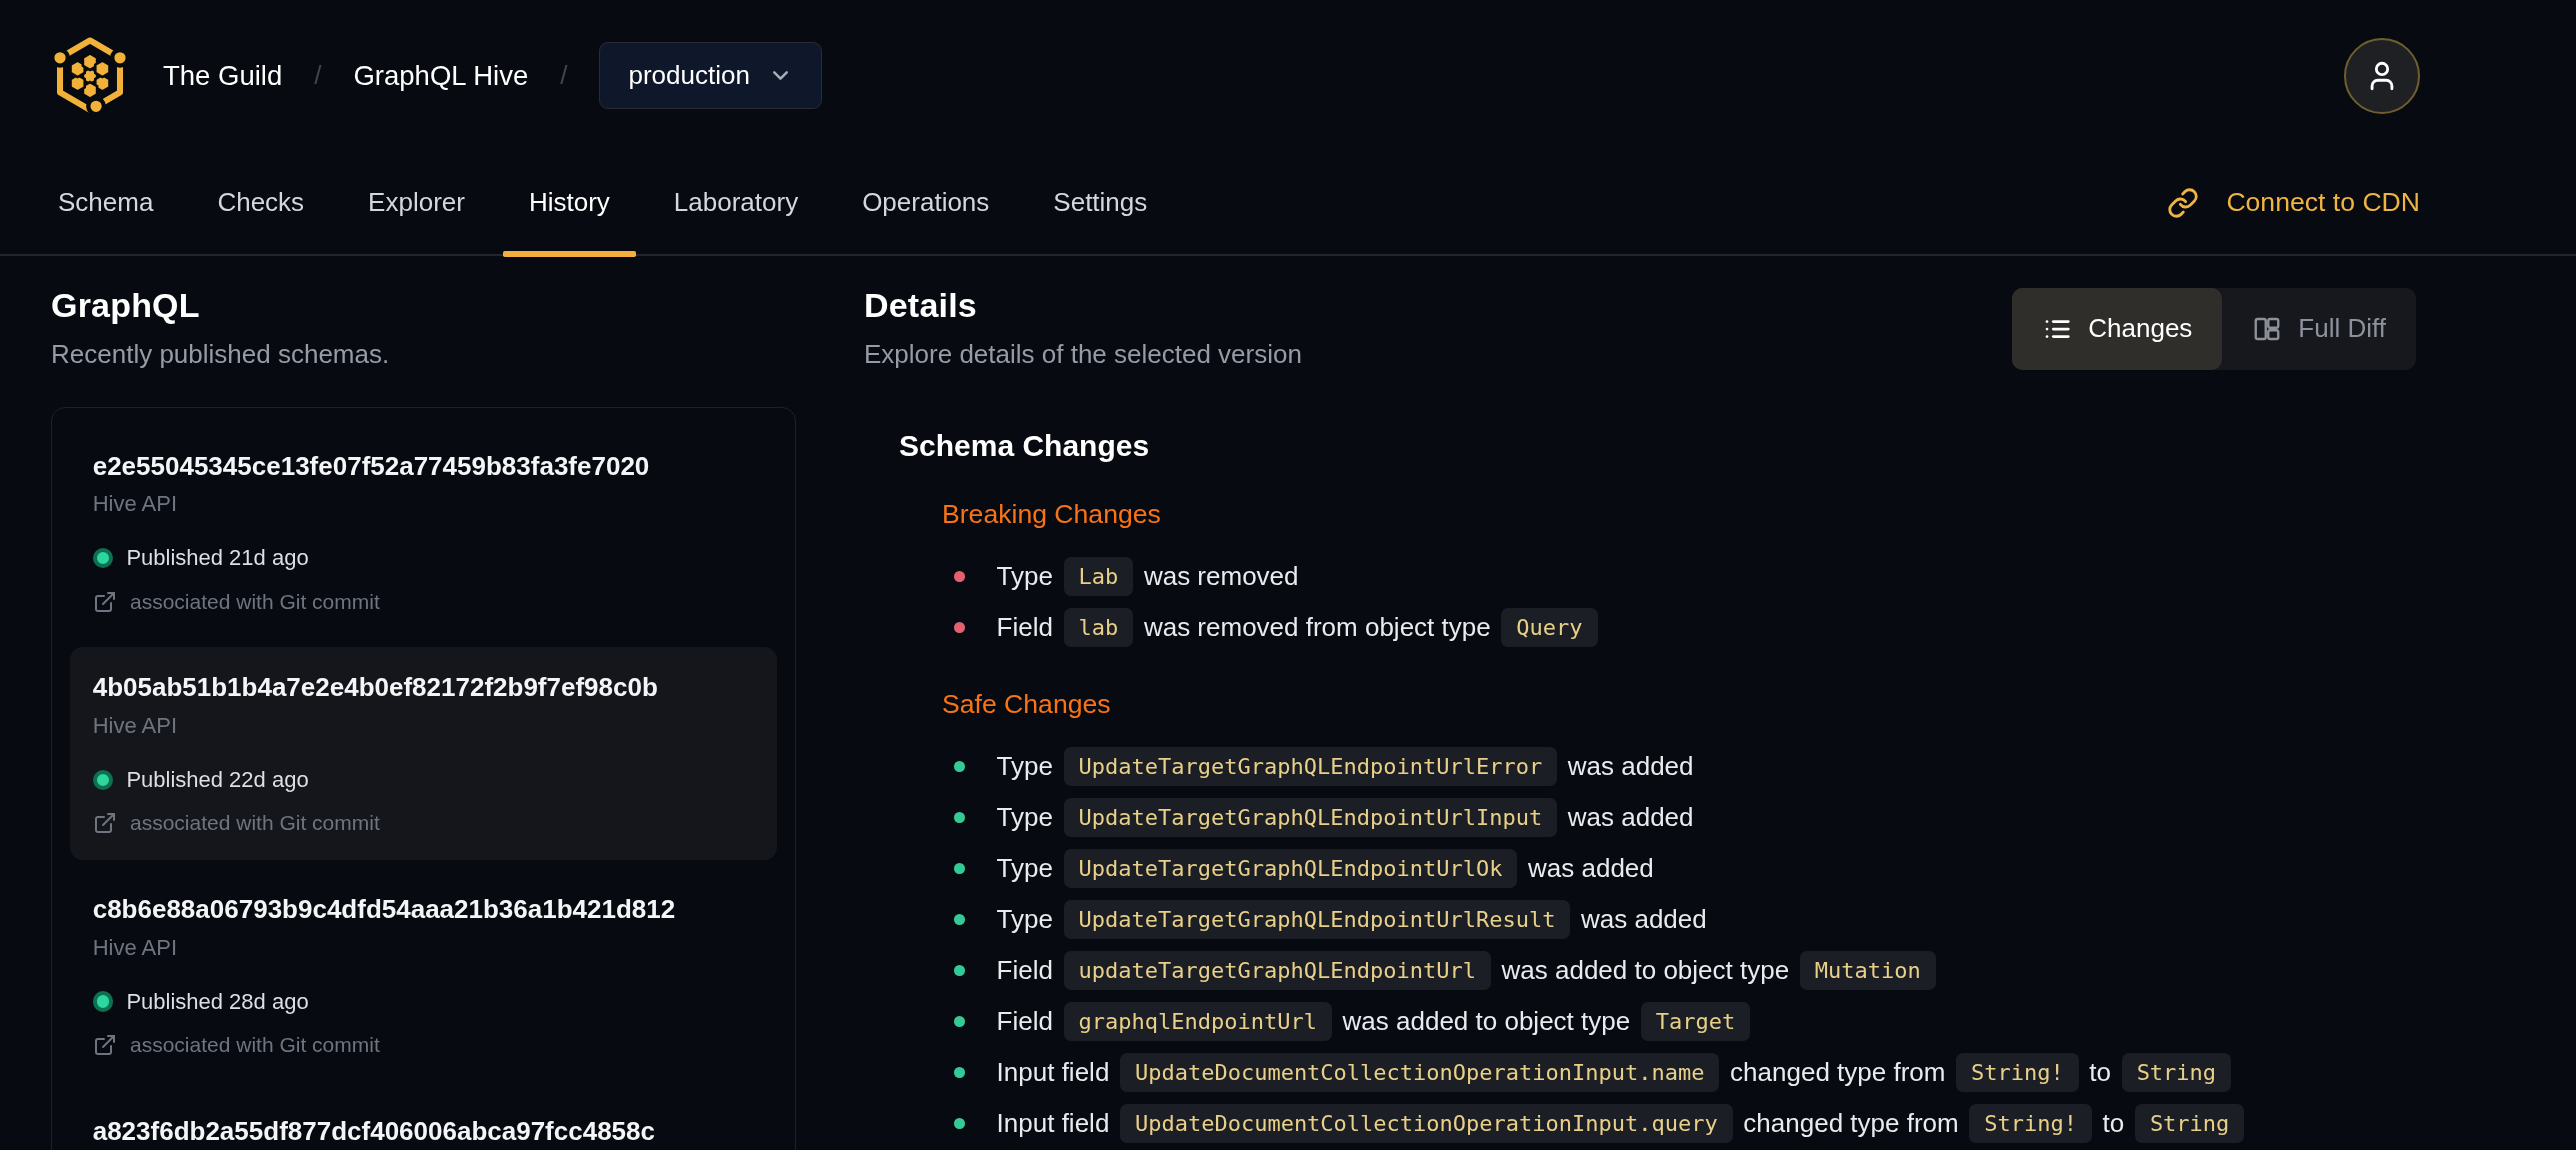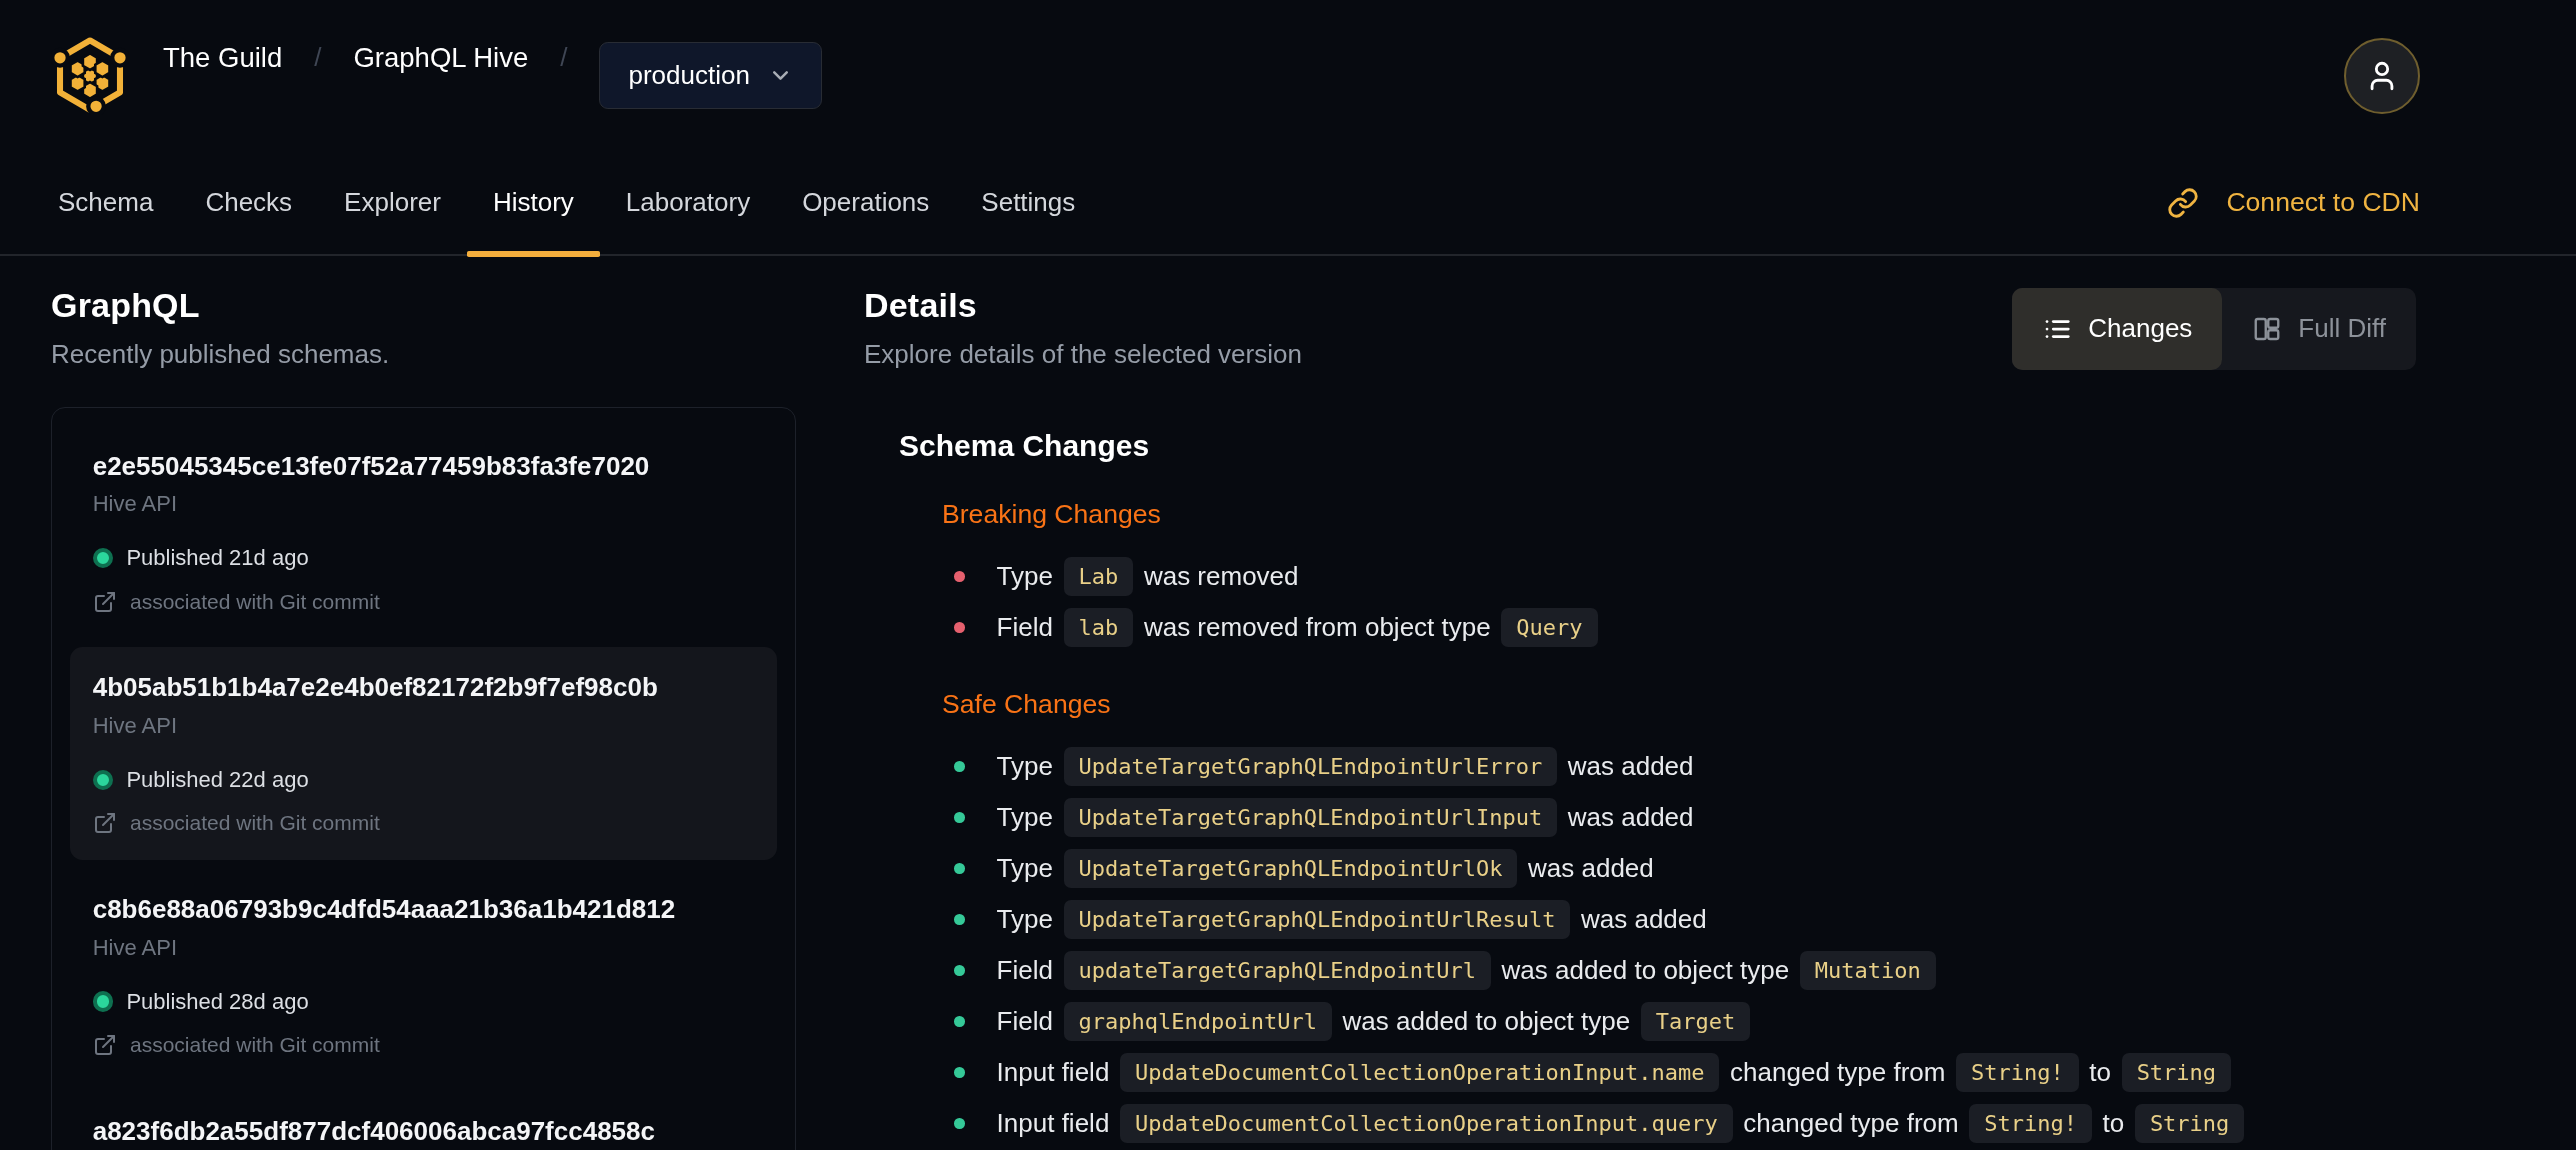--- a/index.html
+++ b/index.html
@@ -8,21 +8,21 @@
     background:#070a10;
     color:#f3f4f6;
     font-family:"Liberation Sans", sans-serif;
     -webkit-font-smoothing:antialiased;
   }
   svg { display:block; }
 
   
   .topbar { height:151px; display:flex; align-items:center; padding:0 156px 0 51px; }
   .logo { width:78px; height:78px; margin-right:34px; flex:none; }
-  .crumb { display:flex; }
+  .crumb { display:flex; align-items:center; }
   .crumb-name { font-size:27.5px; font-weight:500; color:#fff; }
   .crumb-sep { font-size:26px; color:#3f4654; margin:0 32px; font-weight:400; }
   .target-btn {
     display:flex; align-items:center; gap:17.7px;
     height:67px; padding:0 28px;
     background:#0f172a; border:1.8px solid #282c34; border-radius:8.9px;
     font-size:26px; color:#fff; cursor:pointer;
   }
   .chev { width:25px; height:25px; }
   .spacer { flex:1; }
@@ -144,21 +144,21 @@
 
   <div class="avatar">
     <svg viewBox="0 0 24 24" fill="none" stroke="#ffffff" stroke-width="2" stroke-linecap="round" stroke-linejoin="round">
       <path d="M19 21v-2a4 4 0 0 0-4-4H9a4 4 0 0 0-4 4v2"></path>
         <circle cx="12" cy="7" r="4"></circle>
     </svg>
   </div>
 </div>
 
 <div class="navrow">
-  <div style="display:flex; height:100%;">
+  <div style="display:flex; height:100%;gap:12px;">
       <div class="tab">Schema</div>
       <div class="tab">Checks</div>
       <div class="tab">Explorer</div>
       <div class="tab active">History</div>
       <div class="tab">Laboratory</div>
       <div class="tab">Operations</div>
       <div class="tab">Settings</div>
     </div>
   <div class="spacer"></div>
   <div class="cdn-link">

